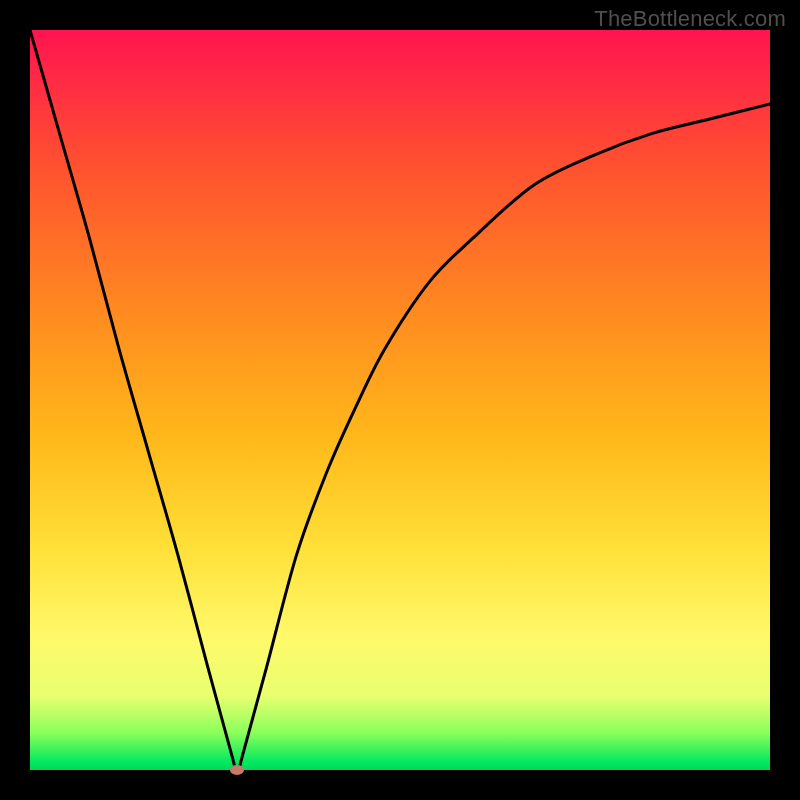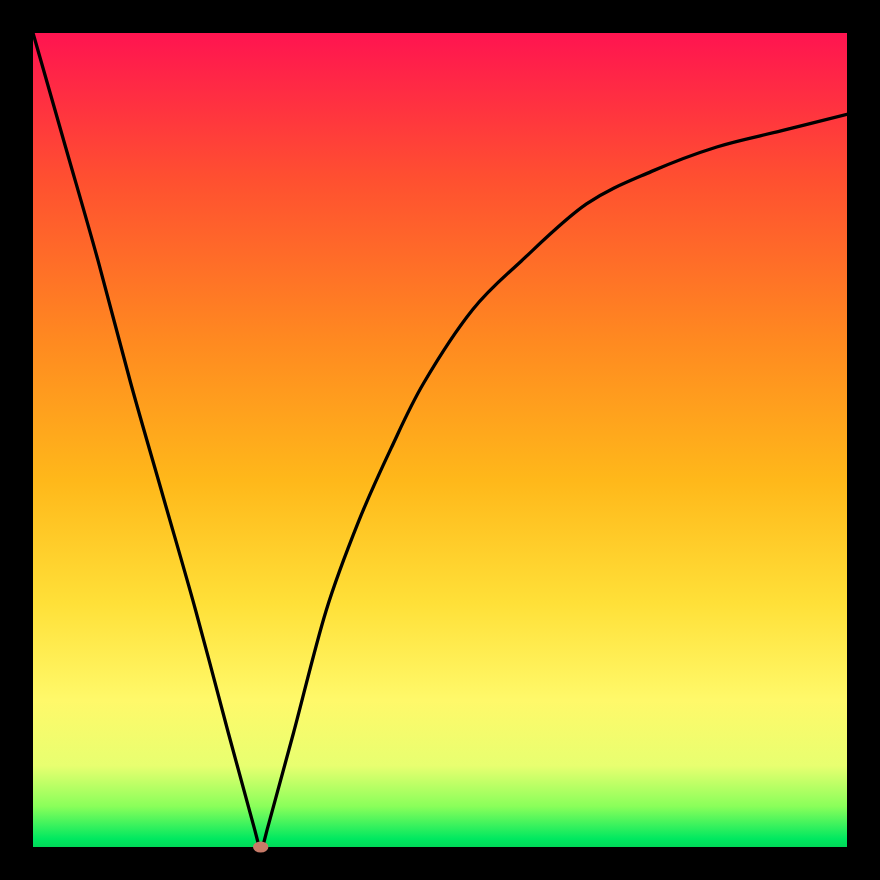--- a/index.html
+++ b/index.html
@@ -69,14 +69,15 @@
   <div class="plot-area">
 
     <svg class="curve" viewBox="0 0 740 740" preserveAspectRatio="none">
       <path d="M 0 0 C 4.933333333333334 17.26666666666667, 19.733333333333334 69.06666666666669, 29.6 103.60000000000002 C 39.46666666666667 138.13333333333335, 49.333333333333336 171.43333333333337, 59.2 207.20000000000005 C 69.06666666666666 242.96666666666673, 78.93333333333334 282.4333333333334, 88.8 318.20000000000005 C 98.66666666666666 353.9666666666667, 108.53333333333333 387.2666666666667, 118.4 421.8 C 128.26666666666668 456.3333333333333, 138.13333333333333 489.6333333333333, 148 525.4 C 157.86666666666667 561.1666666666666, 168.96666666666667 604.3333333333333, 177.6 636.4 C 186.23333333333332 668.4666666666667, 194.86666666666667 700.5333333333333, 199.8 717.8 C 204.73333333333335 735.0666666666666, 204.73333333333335 740, 207.20000000000002 740 C 209.66666666666669 740, 209.66666666666666 735.0666666666666, 214.6 717.8 C 219.53333333333333 700.5333333333333, 228.16666666666669 668.4666666666667, 236.8 636.4 C 245.43333333333334 604.3333333333333, 256.5333333333333 557.4666666666667, 266.4 525.4 C 276.26666666666665 493.3333333333333, 286.1333333333333 468.66666666666663, 296 444 C 305.8666666666667 419.33333333333337, 315.73333333333335 398.3666666666667, 325.6 377.40000000000003 C 335.4666666666667 356.4333333333334, 342.8666666666667 339.16666666666674, 355.2 318.20000000000005 C 367.5333333333333 297.23333333333335, 384.8 270.09999999999997, 399.6 251.59999999999997 C 414.40000000000003 233.09999999999997, 426.73333333333335 223.23333333333338, 444 207.20000000000005 C 461.26666666666665 191.1666666666667, 483.4666666666667 168.96666666666664, 503.20000000000005 155.39999999999998 C 522.9333333333334 141.83333333333331, 542.6666666666666 134.4333333333334, 562.4 125.80000000000007 C 582.1333333333333 117.16666666666674, 601.8666666666667 109.76666666666671, 621.6 103.60000000000002 C 641.3333333333334 97.43333333333334, 661.0666666666667 93.73333333333329, 680.8000000000001 88.79999999999995 C 700.5333333333334 83.86666666666662, 730.1333333333333 76.46666666666665, 740 74" fill="none" stroke="#000000" stroke-width="3" stroke-linecap="round"></path>
     </svg>
 
     <div class="marker" style="left: 207.2px; top: 740px; background: rgb(199, 122, 104);"></div>
 
   </div>
 
+  <div class="attribution">TheBottleneck.com</div>
 
 </div>
 
 </body></html>

